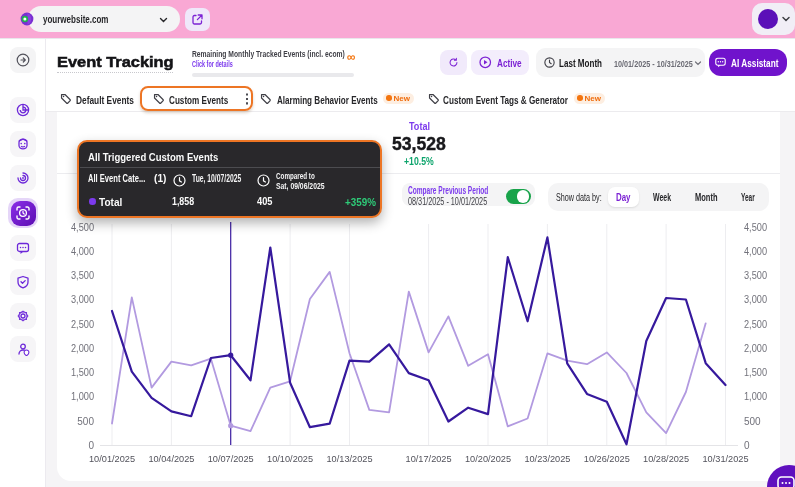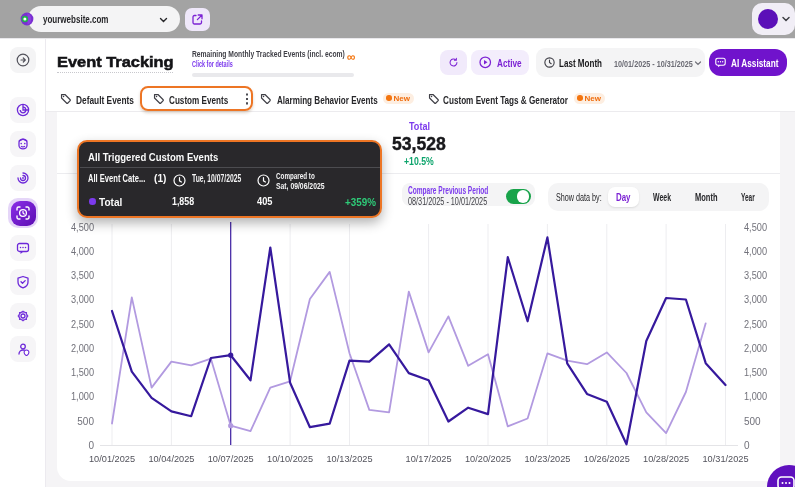--- a/index.html
+++ b/index.html
@@ -5,21 +5,21 @@
 html,body{width:795px;height:487px;overflow:hidden;}
 body{position:relative;background:#f5f4f6;font-family:"Liberation Sans",sans-serif;-webkit-font-smoothing:antialiased;}
 .abs{position:absolute;}
 .t{white-space:nowrap;line-height:1.18;}
 </style></head>
 <body>
 <div class="abs" style="left:46px;top:39px;width:749px;height:73px;background:#fff;"></div>
 <div class="abs" style="left:46px;top:84px;width:749px;height:28px;background:#fff;border-bottom:1px solid #ecebee;"></div>
 <div class="abs" style="left:57px;top:112px;width:723px;height:369px;background:#fff;border-radius:0 0 14px 14px;"></div>
 
-<div class="abs" style="left:0;top:0;width:795px;height:38.5px;background:#a3a3a3;border-bottom:1px solid #e9e8ec;z-index:30;">
+<div class="abs" style="left:0;top:0;width:795px;height:38.5px;background:#f9a8d4;border-bottom:1px solid #e9e8ec;z-index:30;">
   <div class="abs" style="left:28px;top:6px;width:152px;height:26px;background:#f4f4f5;border-radius:13px;"></div>
   <svg class="abs" style="left:20px;top:12px;" width="14" height="14" viewBox="0 0 14 14">
       <circle cx="7" cy="7" r="6.4" fill="#7a2fd1"></circle>
       <path d="M7.5 1.2 a6.4 6.4 0 0 1 0 11.6 z" fill="#8b3fe0"></path>
       <circle cx="4.9" cy="7" r="3.2" fill="#21b14c"></circle>
       <circle cx="4.9" cy="7" r="1.5" fill="#fff"></circle>
     </svg>
   <span id="t_site" class="abs t" style="left:43px;top:13.2px;transform-origin:0 0;transform:scaleX(0.7636);font-size:10.5px;font-weight:700;color:#27272a;">yourwebsite.com</span>
   <svg class="abs" style="left:158px;top:15px;" width="11" height="10" viewBox="0 0 11 10">
       <path d="M2.5 3.5 L5.5 6.5 L8.5 3.5" stroke="#27272a" stroke-width="1.4" fill="none" stroke-linecap="round"></path>

